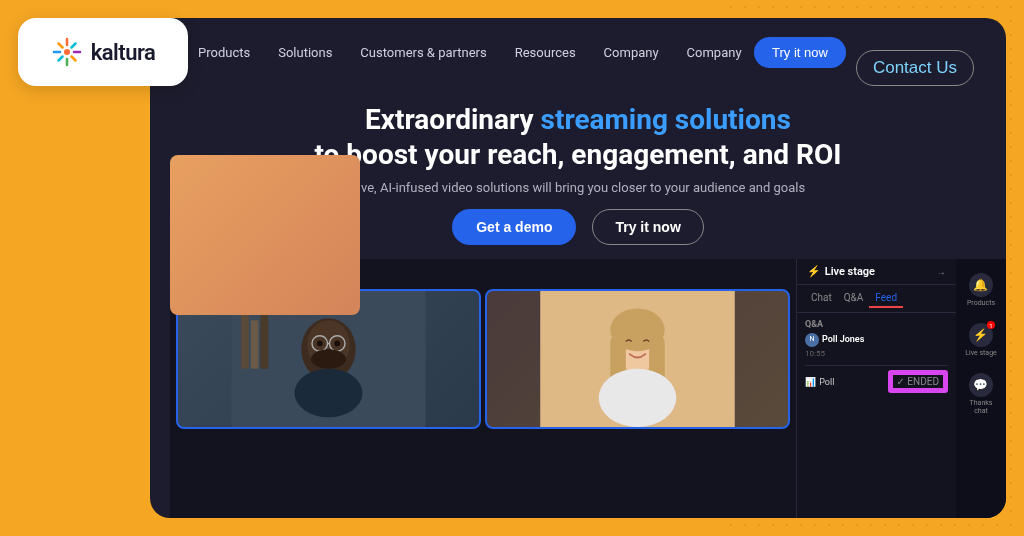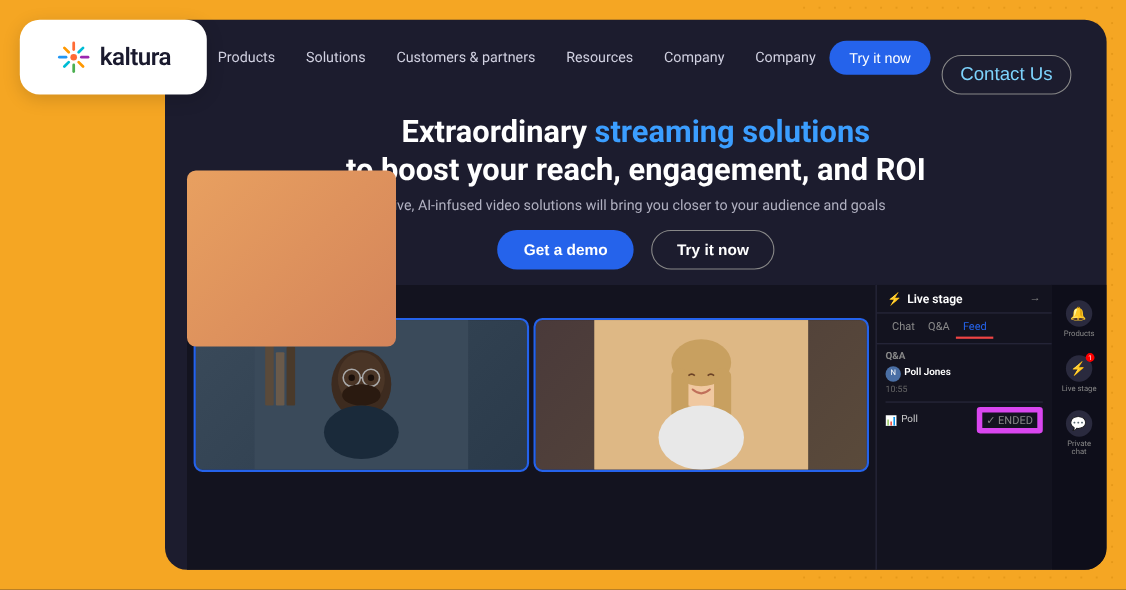--- a/index.html
+++ b/index.html
@@ -589,18 +589,18 @@
         <div class="icon-circle" style="background:#2a2a3e; position:relative;">
           <span>⚡</span>
           <span class="icon-badge">1</span>
         </div>
         <span class="icon-label">Live stage</span>
       </div>
       <div class="icon-item">
         <div class="icon-circle">
           <span>💬</span>
         </div>
-        <span class="icon-label">Private chat</span>
+        <span class="icon-label">Thanks chat</span>
       </div>
     </div>
 
   </div>
 </div>
 
 </body></html>

